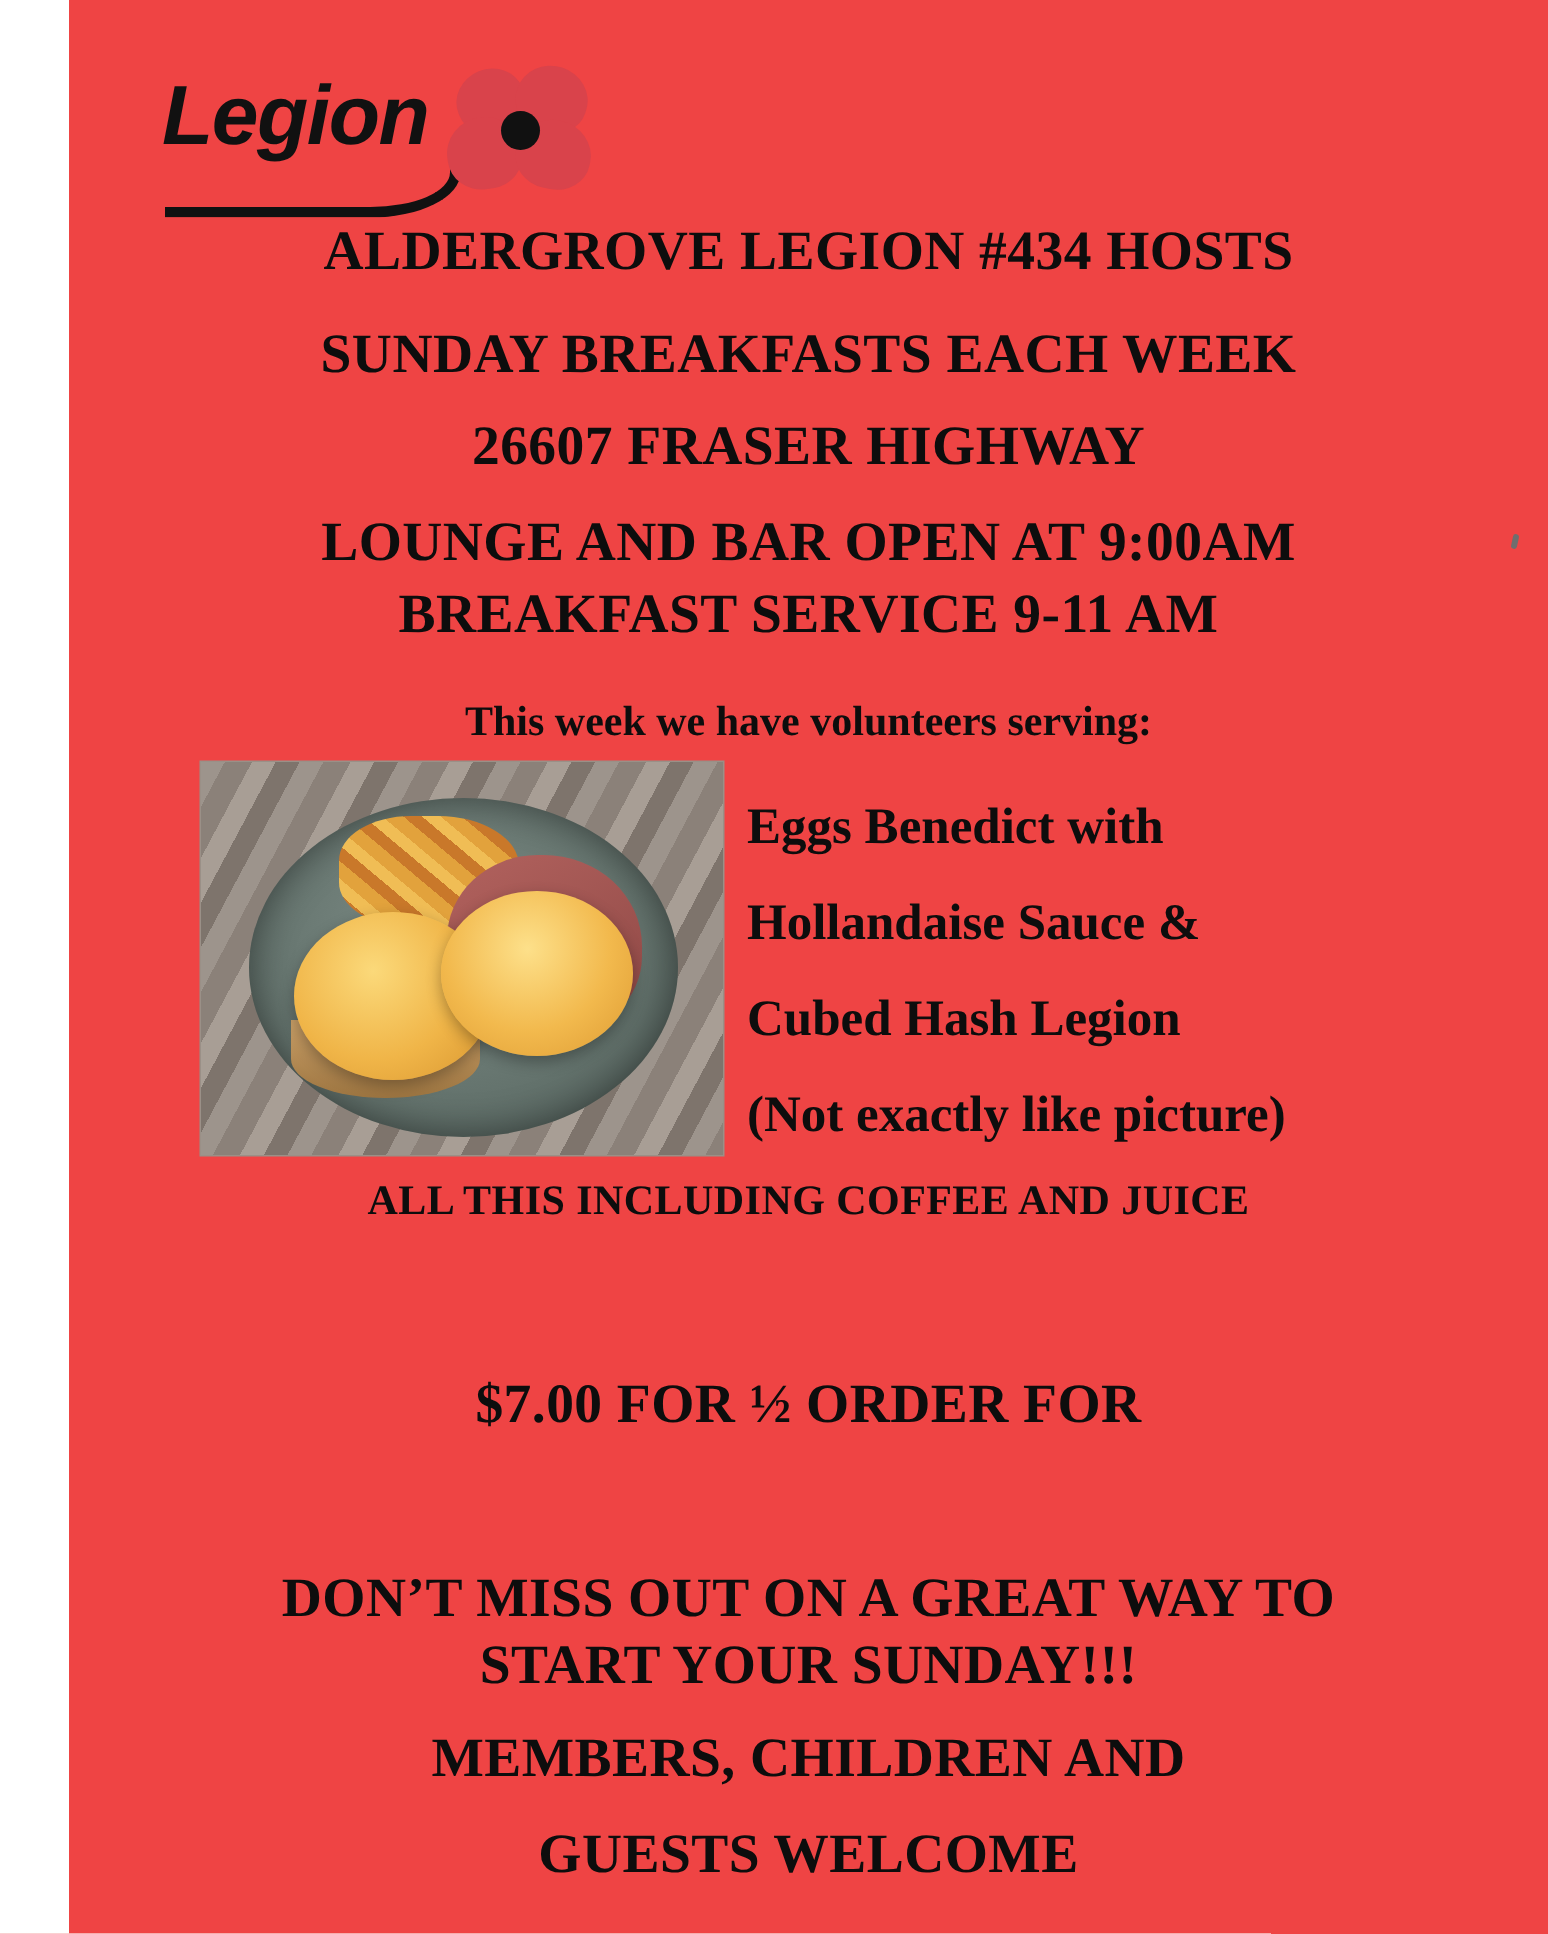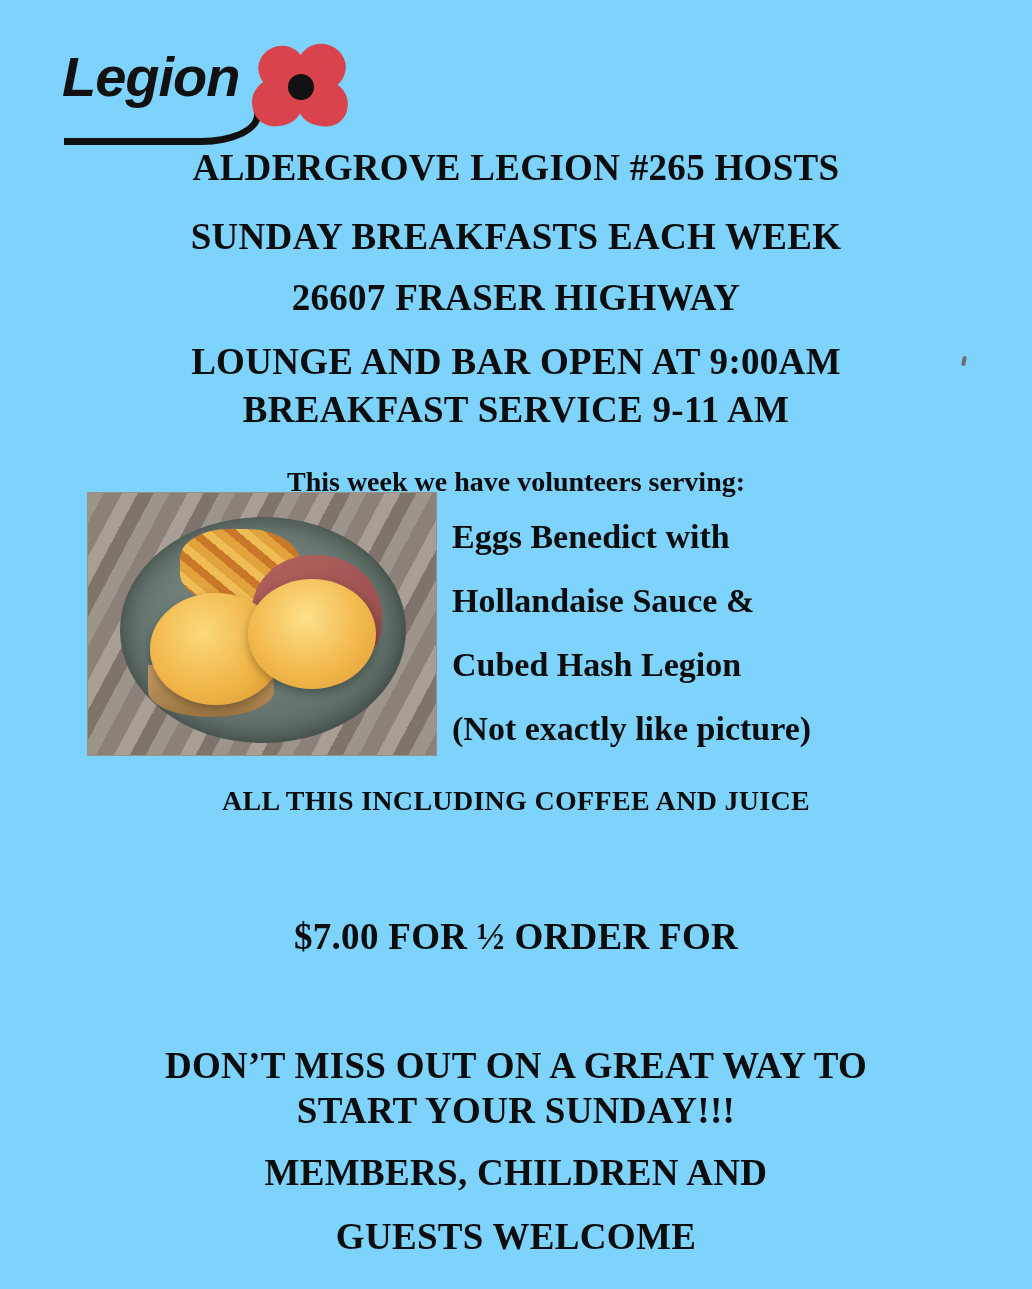--- a/index.html
+++ b/index.html
@@ -11,21 +11,22 @@
     width: 1032px;
     height: 1289px;
     position: relative;
     font-family: "Liberation Serif", serif;
     color: #0d0d0d;
     overflow: hidden;
   }
   .page {
     position: absolute;
     inset: 0;
-    background: #7dd3fc;
+    background: #ef4444;
+    margin-left: 46px;
   }
 
   
   .logo-block {
     position: absolute;
     left: 62px;
     top: 38px;
     width: 290px;
     height: 98px;
   }
@@ -82,21 +83,21 @@
     font-weight: bold;
     white-space: nowrap;
   }
   .l-head { font-size: 37px; letter-spacing: 0.3px; }
   .l-serving { font-size: 28px; }
 
   
   .mid {
     position: absolute;
     left: 0;
-    top: 493px;
+    top: 508px;
     width: 828px;
     height: 272px;
     padding-left: 24px;
   }
   .photo {
     position: absolute;
     left: 88px;
     top: 0;
     width: 348px;
     height: 262px;
@@ -194,21 +195,21 @@
     <div class="logo-swoosh"></div>
     <div class="poppy">
       <div class="petal p1"></div>
       <div class="petal p2"></div>
       <div class="petal p3"></div>
       <div class="petal p4"></div>
       <div class="center"></div>
     </div>
   </div>
 
-  <div class="line l-head" style="top:146px">ALDERGROVE LEGION #265 HOSTS</div>
+  <div class="line l-head" style="top:146px">ALDERGROVE LEGION #434 HOSTS</div>
   <div class="line l-head" style="top:215px">SUNDAY BREAKFASTS EACH WEEK</div>
   <div class="line l-head" style="top:276px">26607 FRASER HIGHWAY</div>
   <div class="line l-head" style="top:340px">LOUNGE AND BAR OPEN AT 9:00AM</div>
   <div class="line l-head" style="top:388px">BREAKFAST SERVICE 9-11 AM</div>
   <div class="line l-serving" style="top:466px">This week we have volunteers serving:</div>
 
   <div class="mark"></div>
 
   <div class="mid">
     <div class="photo">

